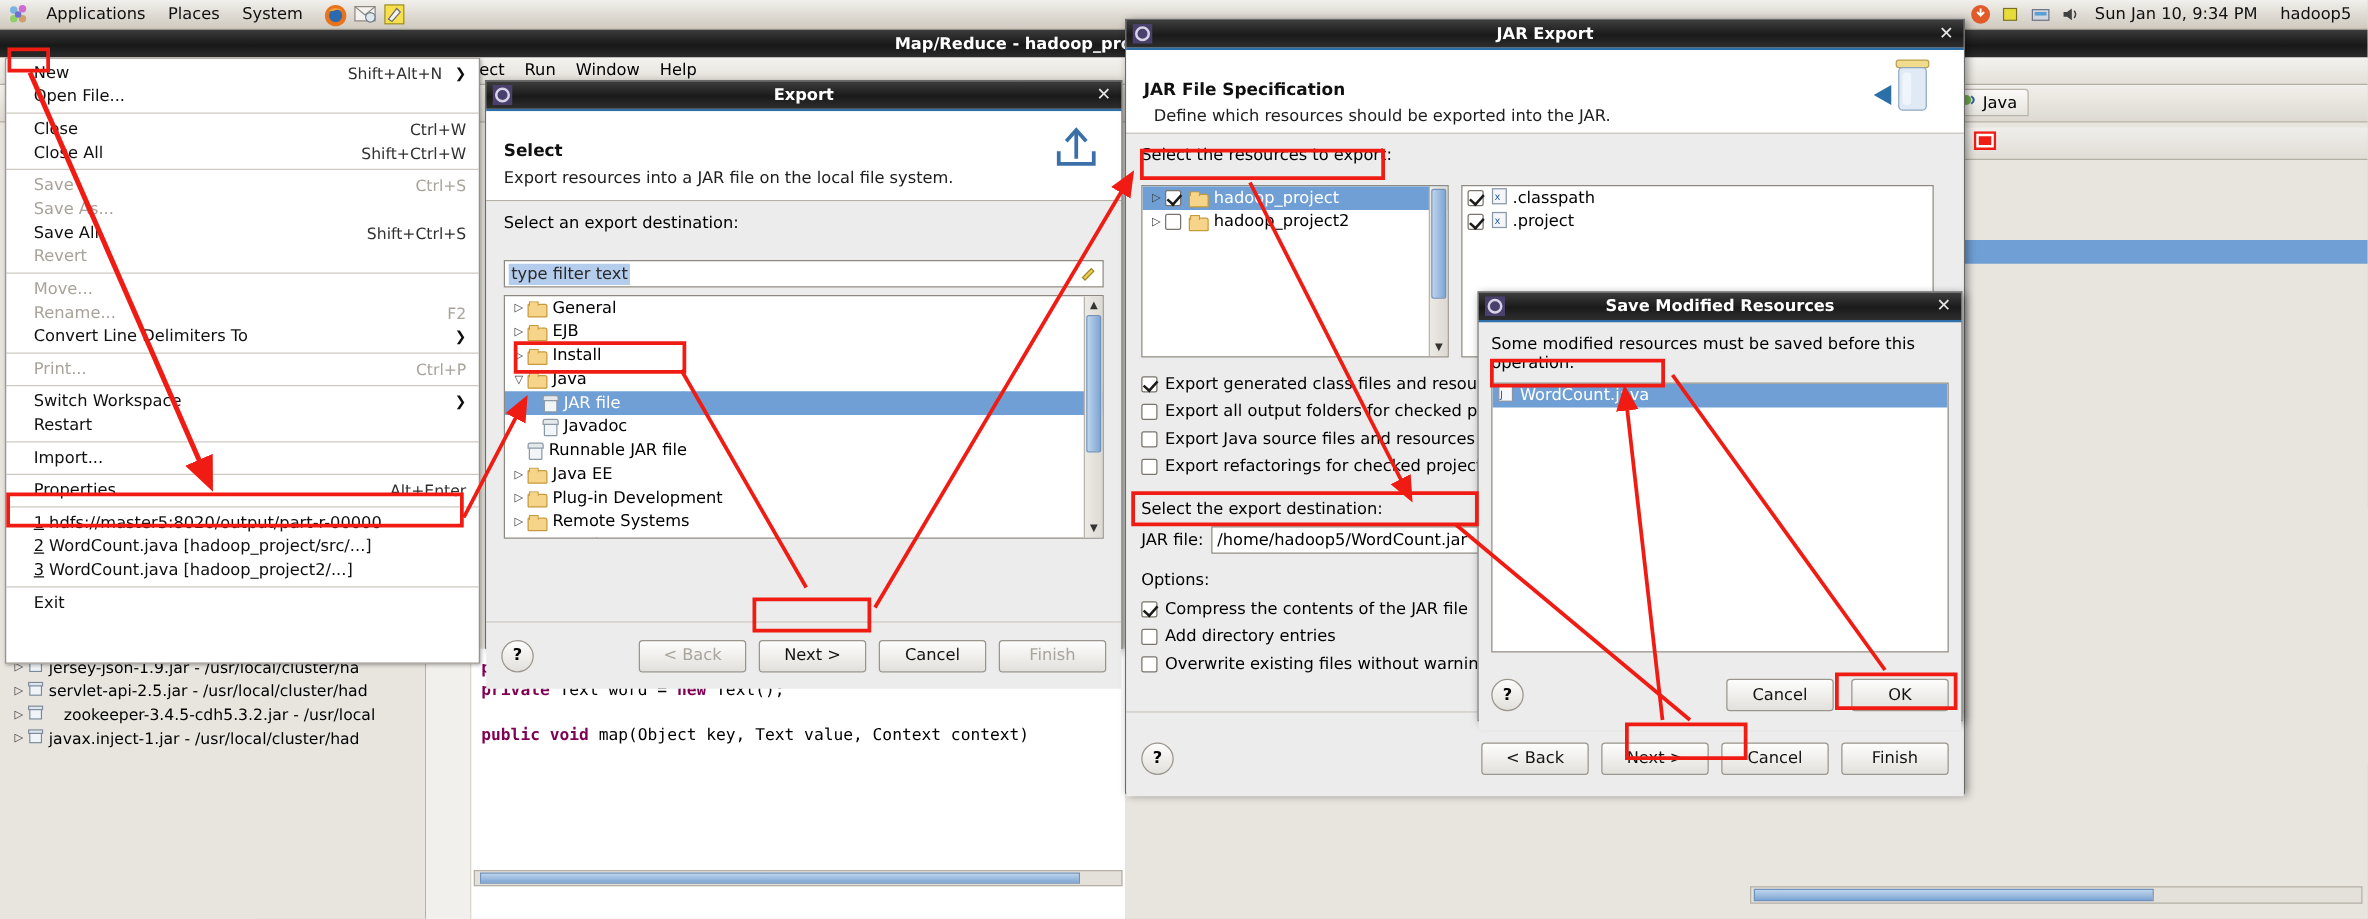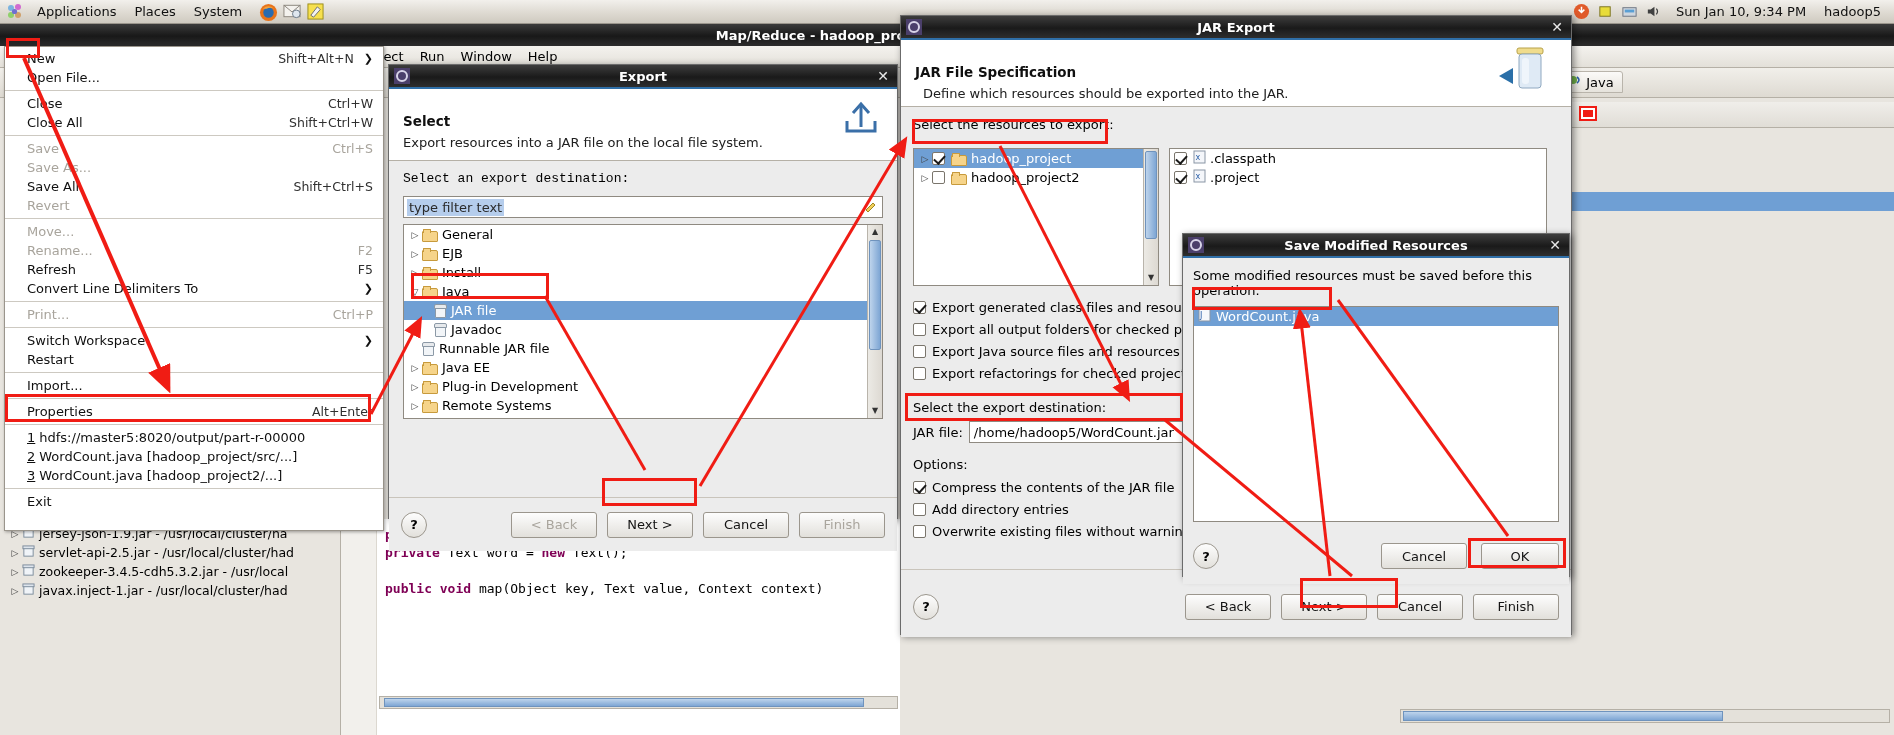--- a/index.html
+++ b/index.html
@@ -18,21 +18,21 @@
   
   #gnome-panel {
     left:0; top:0; width:1894px; height:24px;
     background:linear-gradient(to bottom,#f2f0ec 0%,#dedad2 55%,#cfcac0 100%);
     border-bottom:1px solid #9a958c;
     display:flex; align-items:center;
     font-size:13px; color:#101010;
   }
   .gp-item { padding:0 9px; line-height:23px; white-space:nowrap; }
   .gp-ico { width:20px;height:18px;margin:0 2px;display:inline-block;position:relative; }
-  #gnome-right { margin-left:auto; display:flex; align-items:center; padding-right:4px; }
+  #gnome-right { margin-left:auto; display:flex; align-items:center; padding-right:4px;text-align:right; }
 
   
   #eclipse-window { left:0; top:24px; width:1894px; height:711px; background:#e8e5df; }
   #eclipse-titlebar {
     left:0; top:0; width:1894px; height:22px;
     background:linear-gradient(to bottom,#3b3b3b 0%,#181818 55%,#2c2c2c 100%);
     color:#ffffff; font-weight:bold; font-size:13px;
     display:flex; align-items:center; justify-content:center;
   }
   #eclipse-menubar {
@@ -351,21 +351,21 @@
             <rect x="1" y="1" width="12" height="3" fill="#dde4ec" stroke="#7a8a9a"></rect>
           </svg></span>
       <span style="padding-left:4px;">servlet-api-2.5.jar - /usr/local/cluster/had</span>
     </div>
     <div style="display:flex;align-items:center;height:19px;font-size:12.5px;white-space:nowrap;">
       <span class="twist">▷</span>
       <span><svg width="13" height="13" viewBox="0 0 14 14">
             <rect x="2" y="3" width="10" height="9" fill="#f0f4f8" stroke="#7a8a9a"></rect>
             <rect x="1" y="1" width="12" height="3" fill="#dde4ec" stroke="#7a8a9a"></rect>
           </svg></span>
-      <span style="padding-left:4px;">zookeeper-3.4.5-cdh5.3.2.jar - /usr/local</span>
+      <span style="padding-left:16px;">zookeeper-3.4.5-cdh5.3.2.jar - /usr/local</span>
     </div>
     <div style="display:flex;align-items:center;height:19px;font-size:12.5px;white-space:nowrap;">
       <span class="twist">▷</span>
       <span><svg width="13" height="13" viewBox="0 0 14 14">
             <rect x="2" y="3" width="10" height="9" fill="#f0f4f8" stroke="#7a8a9a"></rect>
             <rect x="1" y="1" width="12" height="3" fill="#dde4ec" stroke="#7a8a9a"></rect>
           </svg></span>
       <span style="padding-left:4px;">javax.inject-1.jar - /usr/local/cluster/had</span>
     </div>
   </div>
@@ -421,24 +421,20 @@
   <div class="mi disabled">
     <span class="lbl">Revert</span>
   </div>
   <div class="sep"></div>
   <div class="mi disabled">
     <span class="lbl">Move...</span>
   </div>
   <div class="mi disabled">
     <span class="lbl">Rename...</span>
     <span class="acc">F2</span>
-  </div>
-  <div class="mi">
-    <span class="lbl">Refresh</span>
-    <span class="acc">F5</span>
   </div>
   <div class="mi">
     <span class="lbl">Convert Line Delimiters To</span>
     <span class="arrow">❯</span>
   </div>
   <div class="sep"></div>
   <div class="mi disabled">
     <span class="lbl">Print...</span>
     <span class="acc">Ctrl+P</span>
   </div>
@@ -498,21 +494,21 @@
       <svg width="44" height="44" viewBox="0 0 44 44">
         <path d="M8 26 v10 h28 v-10" fill="none" stroke="#3a6fa8" stroke-width="3"></path>
         <path d="M22 32 V10" stroke="#3a6fa8" stroke-width="3"></path>
         <path d="M14 18 L22 9 L30 18" fill="none" stroke="#3a6fa8" stroke-width="3"></path>
       </svg>
     </span>
   </div>
   <div class="dlg-head-sep"></div>
 
   <div class="dlg-body" style="height:336px; position:relative;">
-    <div style="margin-bottom:10px;font-family:Liberation Mono, monospace;">Select an export destination:</div>
+    <div style="margin-bottom:22px;">Select an export destination:</div>
 
     <div class="field" style="position:relative; padding:0;">
       <span style="background:#b5cdec; color:#2a2a2a; padding:1px 2px; margin-left:3px;">type filter text</span>
       <span class="abs" style="right:4px; top:3px;">
         <svg width="14" height="14" viewBox="0 0 14 14">
             <path d="M2 10 L9 3 L11 5 L4 12 Z" fill="#f2cf5a" stroke="#a08820"></path>
           </svg>
       </span>
     </div>
 

